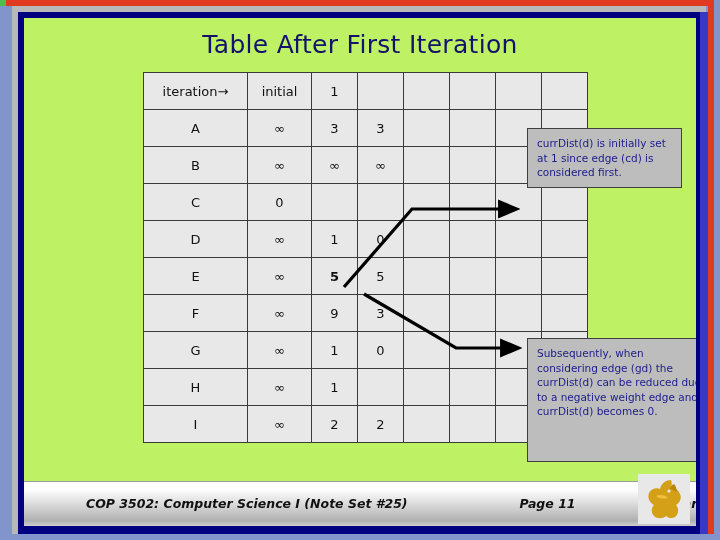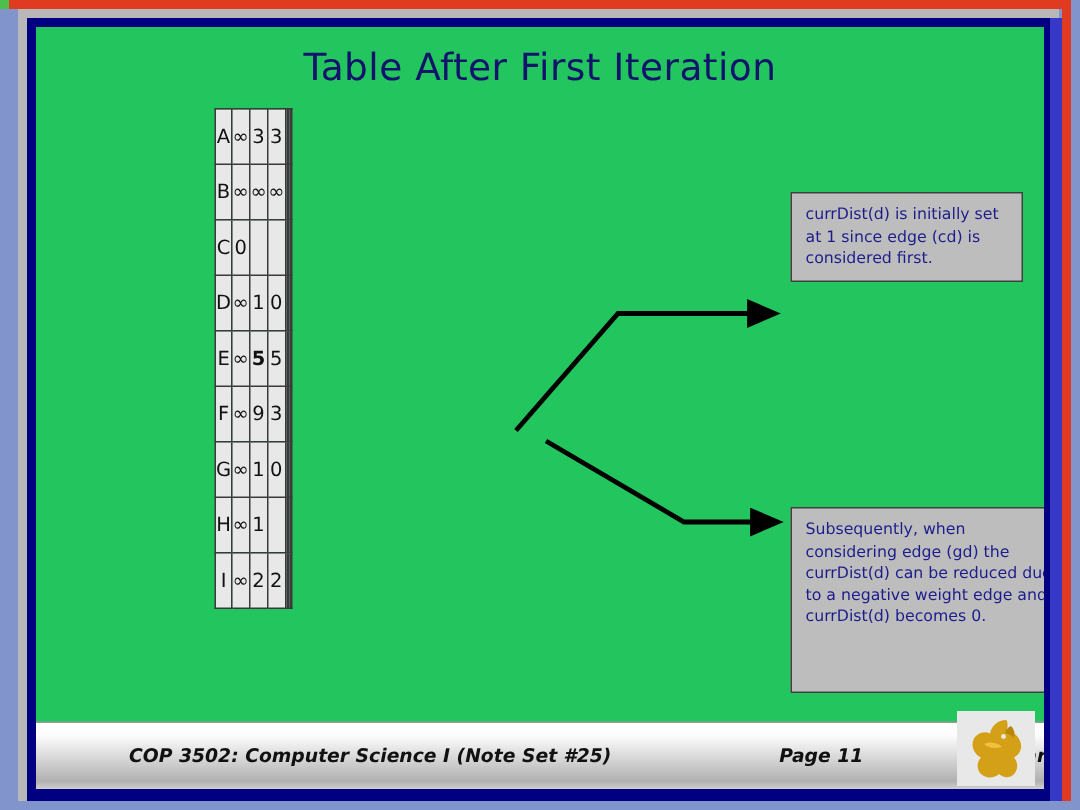--- a/index.html
+++ b/index.html
@@ -57,21 +57,21 @@
   .band-violet2 {
     right: 0px; top: 0px; width: 6px; height: 540px;
     background: #8294cc;
   }
 
   
   #slide-canvas {
     position: absolute;
     left: 24px; top: 18px;
     width: 672px; height: 508px;
-    background: #22c55e;
+    background: #bef264;
     overflow: hidden;
   }
 
   
   #slide-title {
     position: absolute;
     left: 0; top: 12px;
     width: 672px;
     text-align: center;
     color: #13136b;
@@ -191,20 +191,32 @@
   <div class="band band-indigo2"></div>
   <div class="band band-red2"></div>
   <div class="band band-violet2"></div>
 
   <div id="slide-canvas">
 
     <div id="slide-title">Table After First Iteration</div>
 
     <table id="iteration-table">
       <tbody>
+        <tr>
+          <td class="col-label hdr-row-cell">
+            <span>iteration</span><span class="arrow-glyph">→</span>
+          </td>
+          <td class="col-initial hdr-row-cell">initial</td>
+          <td class="col-it hdr-row-cell">1</td>
+          <td class="col-it hdr-row-cell"></td>
+          <td class="col-it hdr-row-cell"></td>
+          <td class="col-it hdr-row-cell"></td>
+          <td class="col-it hdr-row-cell"></td>
+          <td class="col-it hdr-row-cell"></td>
+        </tr>
 
         <tr>
           <td class="label-cell">A</td>
           <td>∞</td>
           <td>3</td>
           <td>3</td>
           <td></td>
           <td></td>
           <td></td>
           <td></td>

